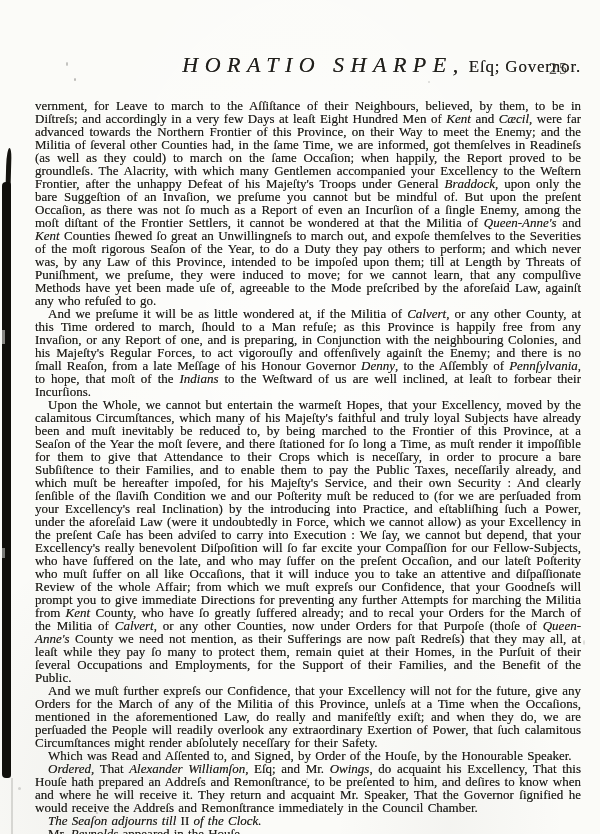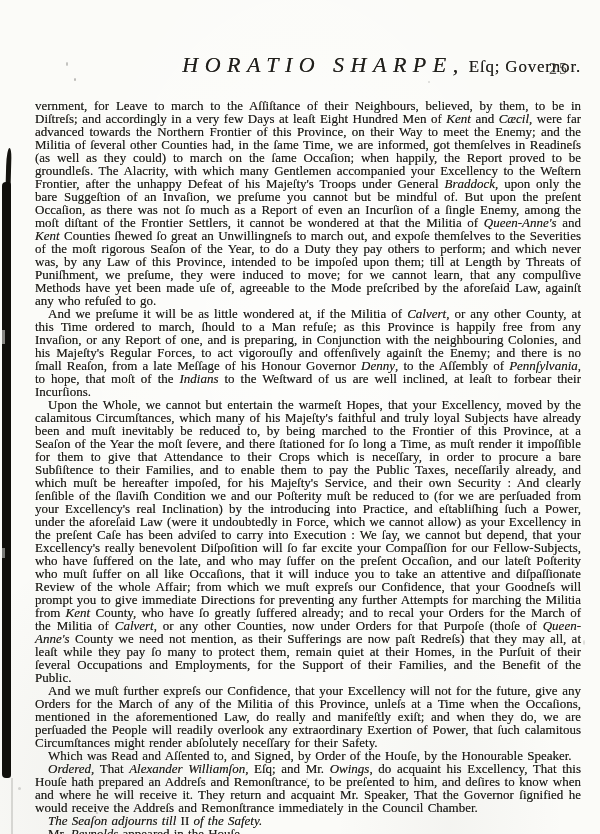--- a/index.html
+++ b/index.html
@@ -70,21 +70,21 @@
     <span class="pagenum">25</span>
   </div>
 
   <div class="bodytext">
     <p class="first">vernment, for Leave to march to the Aſſiſtance of their Neighbours, believed, by them, to be in Diſtreſs; and accordingly in a very few Days at leaſt Eight Hundred Men of <i>Kent</i> and <i>Cæcil</i>, were far advanced towards the Northern Frontier of this Province, on their Way to meet the Enemy; and the Militia of ſeveral other Counties had, in the ſame Time, we are informed, got themſelves in Readineſs (as well as they could) to march on the ſame Occaſion; when happily, the Report proved to be groundleſs.  The Alacrity, with which many Gentlemen accompanied your Excellency to the Weſtern Frontier, after the unhappy Defeat of his Majeſty's Troops under General <i>Braddock</i>, upon only the bare Suggeſtion of an Invaſion, we preſume you cannot but be mindful of.  But upon the preſent Occaſion, as there was not ſo much as a Report of even an Incurſion of a ſingle Enemy, among the moſt diſtant of the Frontier Settlers, it cannot be wondered at that the Militia of <i>Queen-Anne's</i> and <i>Kent</i> Counties ſhewed ſo great an Unwillingneſs to march out, and expoſe themſelves to the Severities of the moſt rigorous Seaſon of the Year, to do a Duty they pay others to perform; and which never was, by any Law of this Province, intended to be impoſed upon them; till at Length by Threats of Puniſhment, we preſume, they were induced to move; for we cannot learn, that any compulſive Methods have yet been made uſe of, agreeable to the Mode preſcribed by the aforeſaid Law, againſt any who refuſed to go.</p>
     <p>And we preſume it will be as little wondered at, if the Militia of <i>Calvert</i>, or any other County, at this Time ordered to march, ſhould to a Man refuſe; as this Province is happily free from any Invaſion, or any Report of one, and is preparing, in Conjunction with the neighbouring Colonies, and his Majeſty's Regular Forces, to act vigorouſly and offenſively againſt the Enemy; and there is no ſmall Reaſon, from a late Meſſage of his Honour Governor <i>Denny</i>, to the Aſſembly of <i>Pennſylvania</i>, to hope, that moſt of the <i>Indians</i> to the Weſtward of us are well inclined, at leaſt to forbear their Incurſions.</p>
     <p>Upon the Whole, we cannot but entertain the warmeſt Hopes, that your Excellency, moved by the calamitous Circumſtances, which many of his Majeſty's faithful and truly loyal Subjects have already been and muſt inevitably be reduced to, by being marched to the Frontier of this Province, at a Seaſon of the Year the moſt ſevere, and there ſtationed for ſo long a Time, as muſt render it impoſſible for them to give that Attendance to their Crops which is neceſſary, in order to procure a bare Subſiſtence to their Families, and to enable them to pay the Public Taxes, neceſſarily already, and which muſt be hereafter impoſed, for his Majeſty's Service, and their own Security :  And clearly ſenſible of the ſlaviſh Condition we and our Poſterity muſt be reduced to (for we are perſuaded from your Excellency's real Inclination) by the introducing into Practice, and eſtabliſhing ſuch a Power, under the aforeſaid Law (were it undoubtedly in Force, which we cannot allow) as your Excellency in the preſent Caſe has been adviſed to carry into Execution :  We ſay, we cannot but depend, that your Excellency's really benevolent Diſpoſition will ſo far excite your Compaſſion for our Fellow-Subjects, who have ſuffered on the late, and who may ſuffer on the preſent Occaſion, and our lateſt Poſterity who muſt ſuffer on all like Occaſions, that it will induce you to take an attentive and diſpaſſionate Review of the whole Affair; from which we muſt expreſs our Confidence, that your Goodneſs will prompt you to give immediate Directions for preventing any further Attempts for marching the Militia from <i>Kent</i> County, who have ſo greatly ſuffered already; and to recal your Orders for the March of the Militia of <i>Calvert</i>, or any other Counties, now under Orders for that Purpoſe (thoſe of <i>Queen-Anne's</i> County we need not mention, as their Sufferings are now paſt Redreſs) that they may all, at leaſt while they pay ſo many to protect them, remain quiet at their Homes, in the Purſuit of their ſeveral Occupations and Employments, for the Support of their Families, and the Benefit of the Public.</p>
     <p>And we muſt further expreſs our Confidence, that your Excellency will not for the future, give any Orders for the March of any of the Militia of this Province, unleſs at a Time when the Occaſions, mentioned in the aforementioned Law, do really and manifeſtly exiſt; and when they do, we are perſuaded the People will readily overlook any extraordinary Exertion of Power, that ſuch calamitous Circumſtances might render abſolutely neceſſary for their Safety.</p>
     <p class="gap">Which was Read and Aſſented to, and Signed, by Order of the Houſe, by the Honourable Speaker.</p>
     <p><i>Ordered</i>, That <i>Alexander Williamſon</i>, Eſq; and Mr. <i>Owings</i>, do acquaint his Excellency, That this Houſe hath prepared an Addreſs and Remonſtrance, to be preſented to him, and deſires to know when and where he will receive it.  They return and acquaint Mr. Speaker, That the Governor ſignified he would receive the Addreſs and Remonſtrance immediately in the Council Chamber.</p>
-    <p><i>The Seaſon adjourns till </i>II<i> of the Safety.</i></p>
+    <p><i>The Seaſon adjourns till </i>II<i> of the Clock.</i></p>
     <p>Mr. <i>Reynolds</i> appeared in the Houſe.</p>
     <p><i>Poſt-Meridiem.</i>   The Houſe met according to Adjournment, &amp;c.</p>
     <p class="footrow">
       <span>Mr. <i>Plater</i> hath Leave of Abſence.</span>
       <span class="sig">G</span>
       <span class="sigdash">—</span>
       <span class="catchword">On</span>
     </p>
   </div>
 

